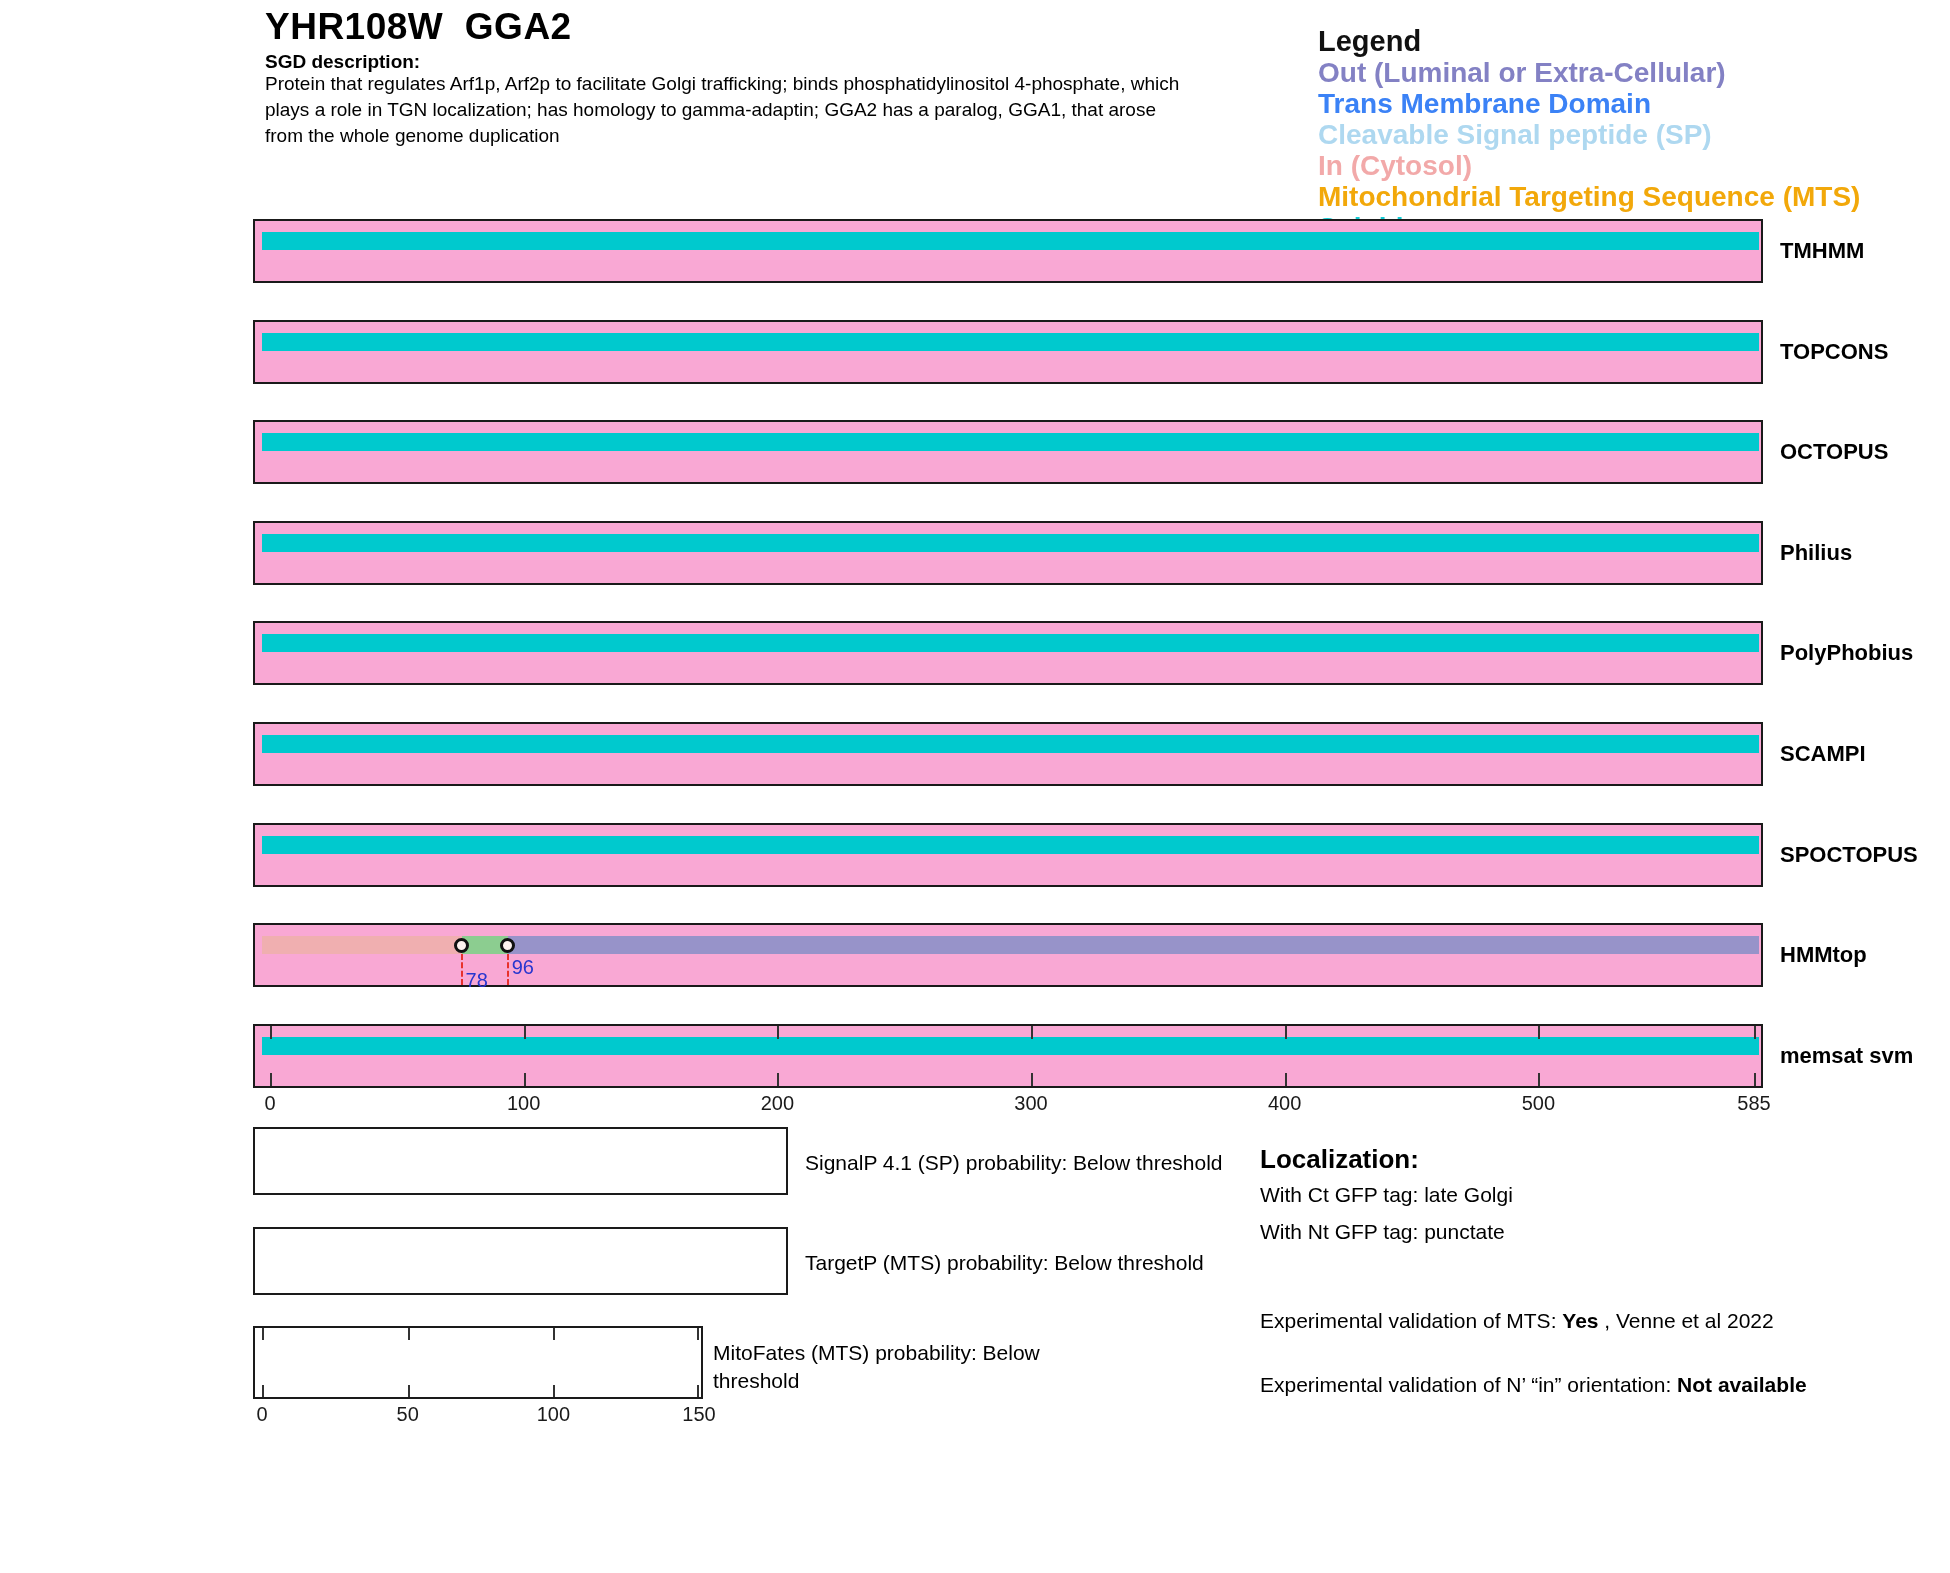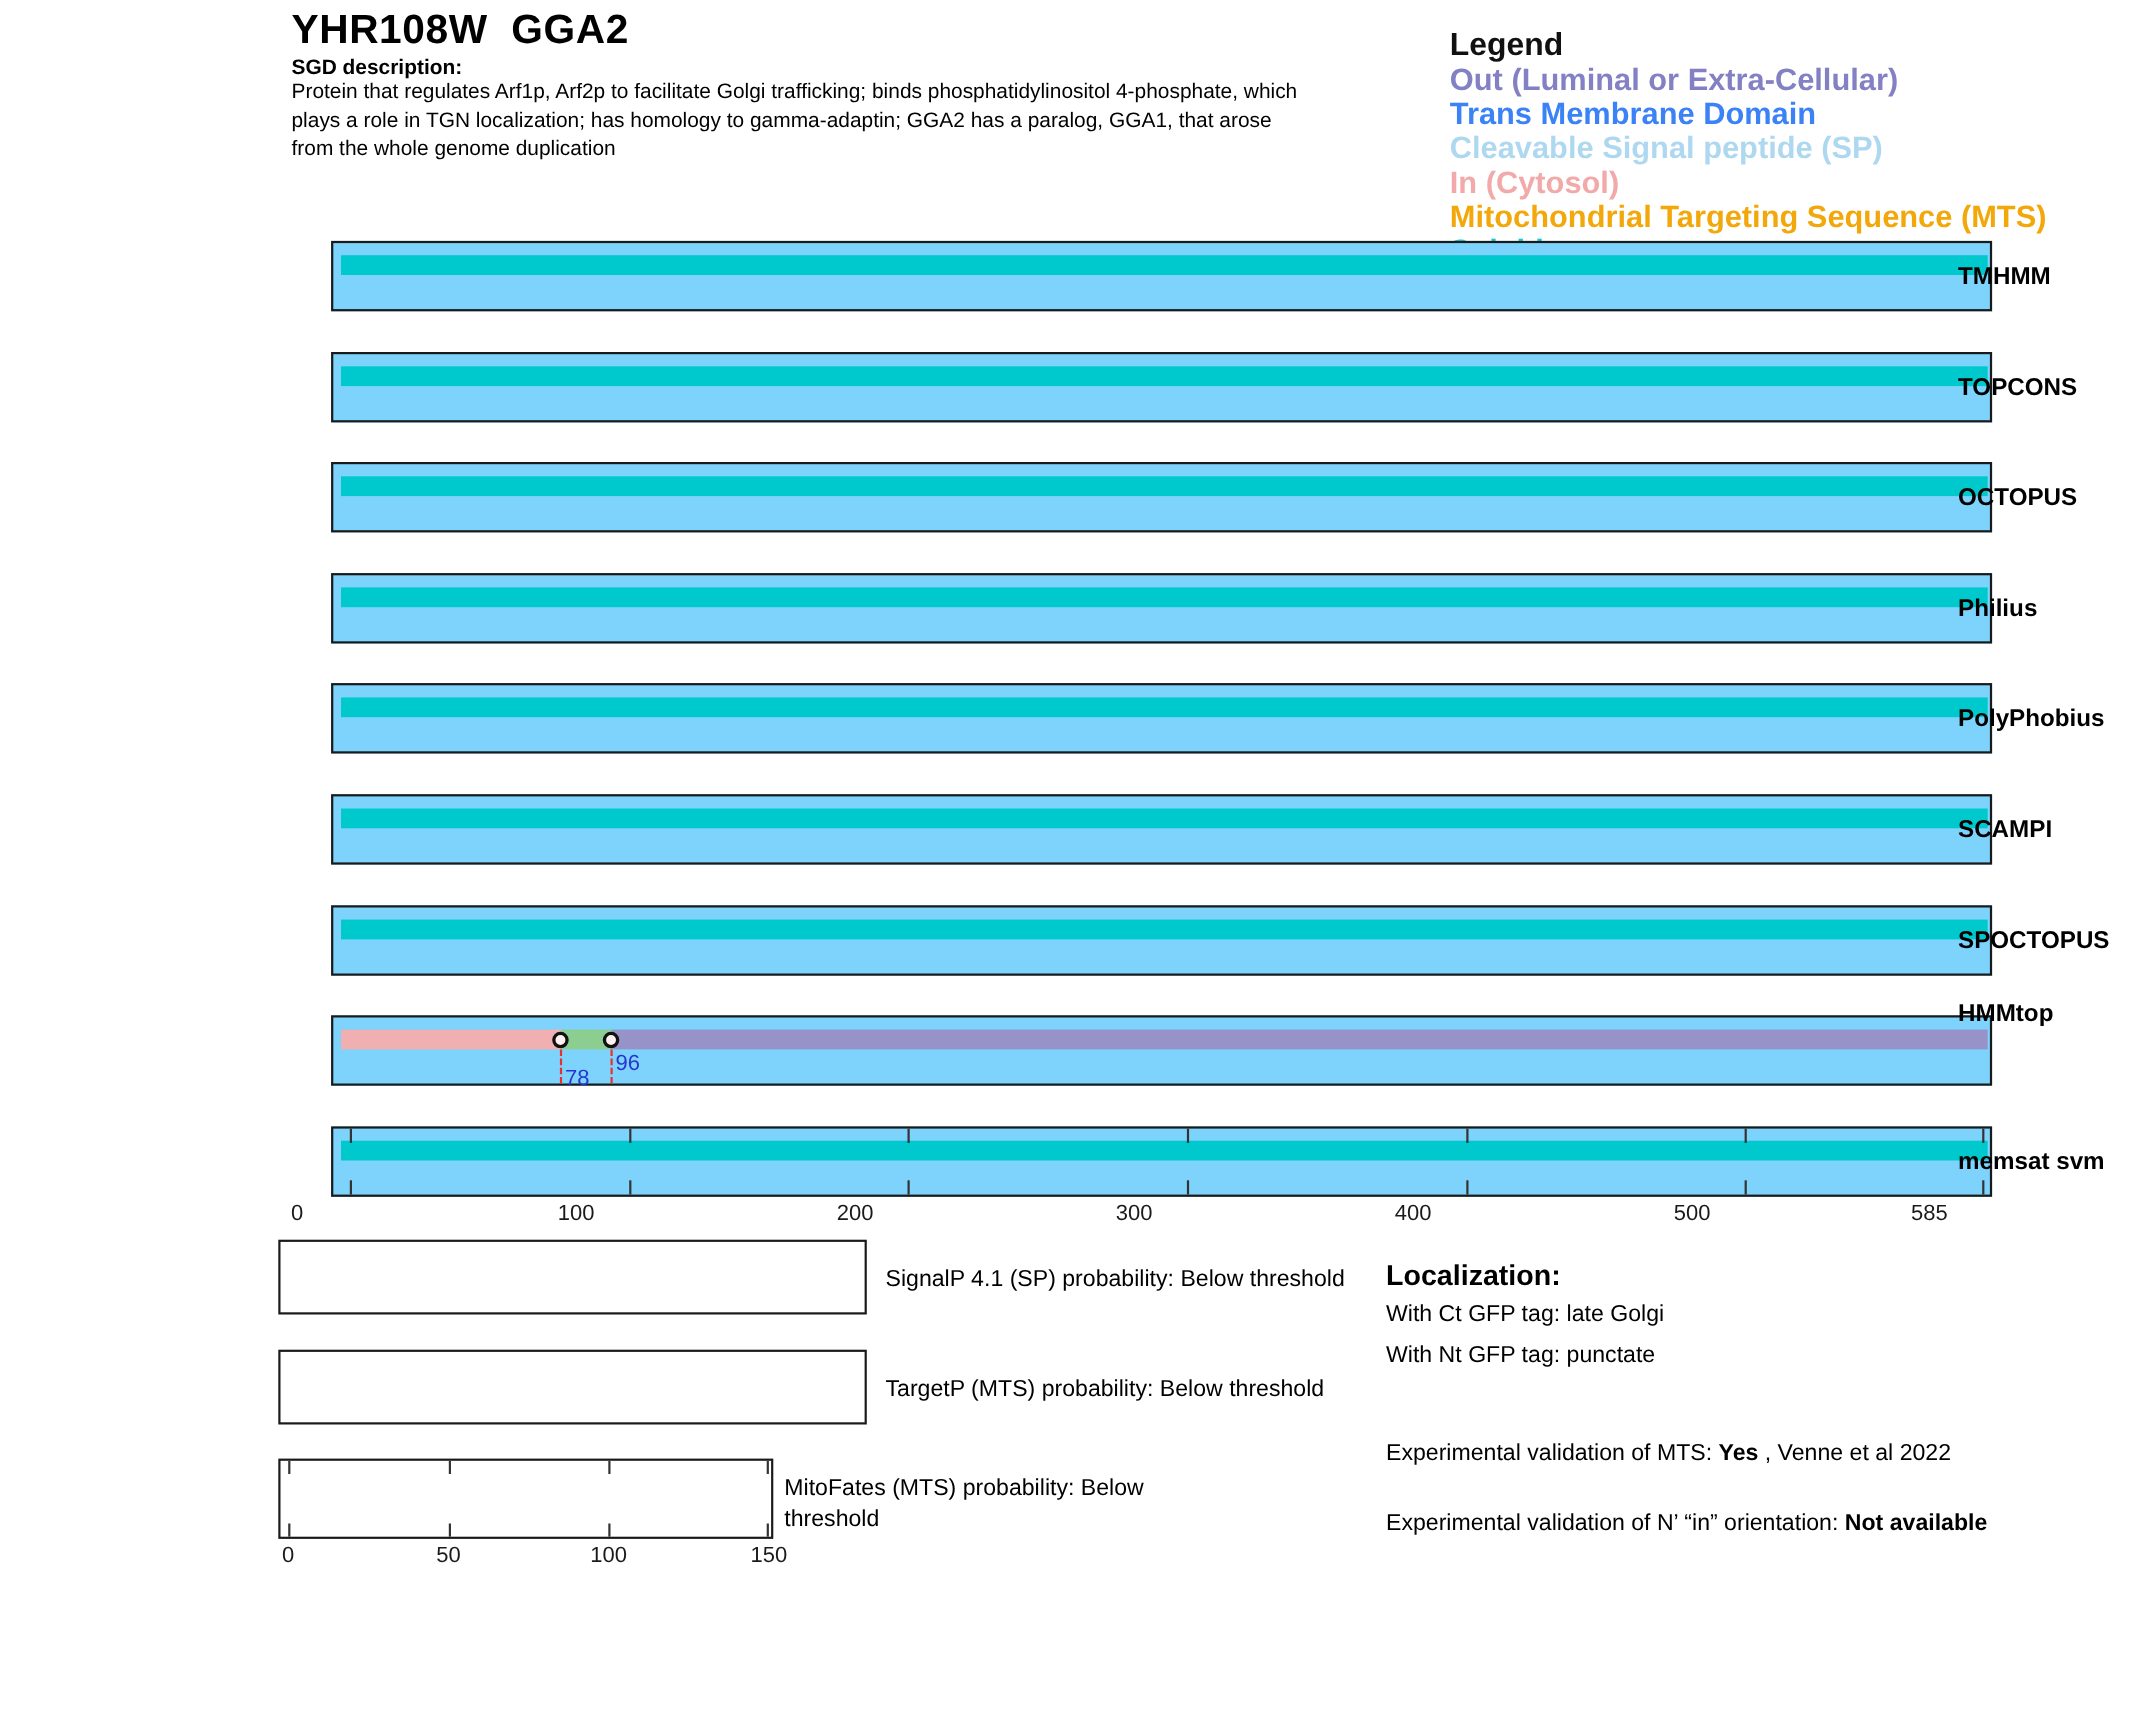--- a/index.html
+++ b/index.html
@@ -8,21 +8,21 @@
   
   #page-title{left:265px;top:6px;font-size:37px;font-weight:bold;white-space:pre;letter-spacing:.5px;}
   #sgd-label{left:265px;top:51px;font-size:19px;font-weight:bold;}
   #desc{left:265px;top:71px;font-size:19px;line-height:26px;}
   #desc div{white-space:nowrap;}
   
   #legend{left:1318px;top:8px;line-height:31px;font-weight:bold;margin-top:18px;}
   #legend .lg-title{font-size:29px;color:#111;}
   #legend .lg-item{font-size:28px;white-space:nowrap;}
   
-  .tbox{position:absolute;width:1506px;border:2px solid #1a1a1a;background:#7dd3fc;height:60px;left:253px;margin-left:48px;}
+  .tbox{position:absolute;width:1506px;border:2px solid #1a1a1a;background:#f9a8d4;height:60px;left:253px;}
   .seg{position:absolute;}
   .tick{position:absolute;width:2px;height:13px;background:#333;}
   .circ{position:absolute;width:9px;height:9px;border:3px solid #111;border-radius:50%;background:#fdf2ef;}
   .dash{position:absolute;width:0;border-left:2px dashed #e8312b;}
   .mlabel{position:absolute;font-size:20px;line-height:20px;color:#2836cf;}
   .tlabel{position:absolute;left:1780px;height:64px;line-height:64px;font-size:22px;font-weight:bold;white-space:nowrap;}
   .axnum{position:absolute;width:80px;margin-left:-40px;text-align:center;font-size:20px;color:#1a1a1a;}
   
   .pbox{position:absolute;border:2px solid #1a1a1a;background:#fff;}
   .plabel{position:absolute;font-size:21px;line-height:28px;color:#000;}
@@ -85,21 +85,21 @@
       <div class="seg" style="left: 7px; width: 199.6px; top: 11px; height: 18px; background: rgb(240, 175, 176);"></div>
       <div class="seg" style="left: 206.6px; width: 46.0615px; top: 11px; height: 18px; background: rgb(140, 205, 144);"></div>
       <div class="seg" style="left: 252.662px; width: 1251.34px; top: 11px; height: 18px; background: rgb(151, 147, 201);"></div>
       <div class="dash" style="left: 205.6px; top: 29px; height: 31px; border-left-color: rgb(232, 49, 43);"></div>
       <div class="circ" style="left: 199.1px; top: 12.5px;"></div>
       <div class="mlabel" style="left: 210.6px; top: 45px; color: rgb(40, 54, 207);">78</div>
       <div class="dash" style="left: 251.662px; top: 29px; height: 31px; border-left-color: rgb(232, 49, 43);"></div>
       <div class="circ" style="left: 245.162px; top: 12.5px;"></div>
       <div class="mlabel" style="left: 256.662px; top: 32px; color: rgb(40, 54, 207);">96</div>
     </div>
-    <div class="tlabel" style="top: 889px;">HMMtop</div>
+    <div class="tlabel" style="top: 923px;">HMMtop</div>
     <div class="tbox" style="top: 1024px;">
       <div class="seg" style="left: 7px; width: 1497px; top: 11px; height: 18px; background: rgb(0, 201, 206);"></div>
       <div class="tick" style="left: 15px; top: 0px;"></div>
       <div class="tick" style="left: 15px; bottom: 0px;"></div>
       <div class="tick" style="left: 268.675px; top: 0px;"></div>
       <div class="tick" style="left: 268.675px; bottom: 0px;"></div>
       <div class="tick" style="left: 522.35px; top: 0px;"></div>
       <div class="tick" style="left: 522.35px; bottom: 0px;"></div>
       <div class="tick" style="left: 776.026px; top: 0px;"></div>
       <div class="tick" style="left: 776.026px; bottom: 0px;"></div>

